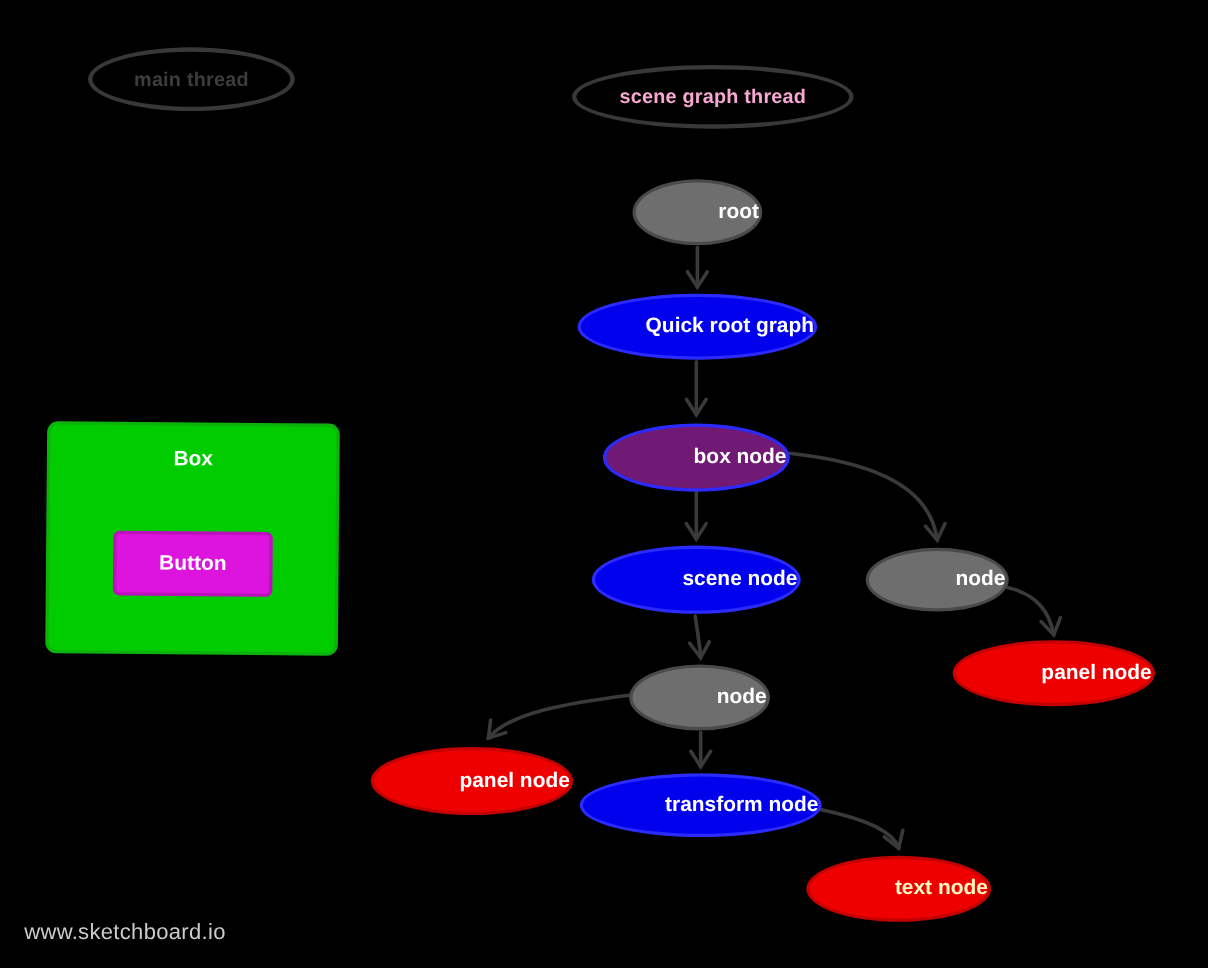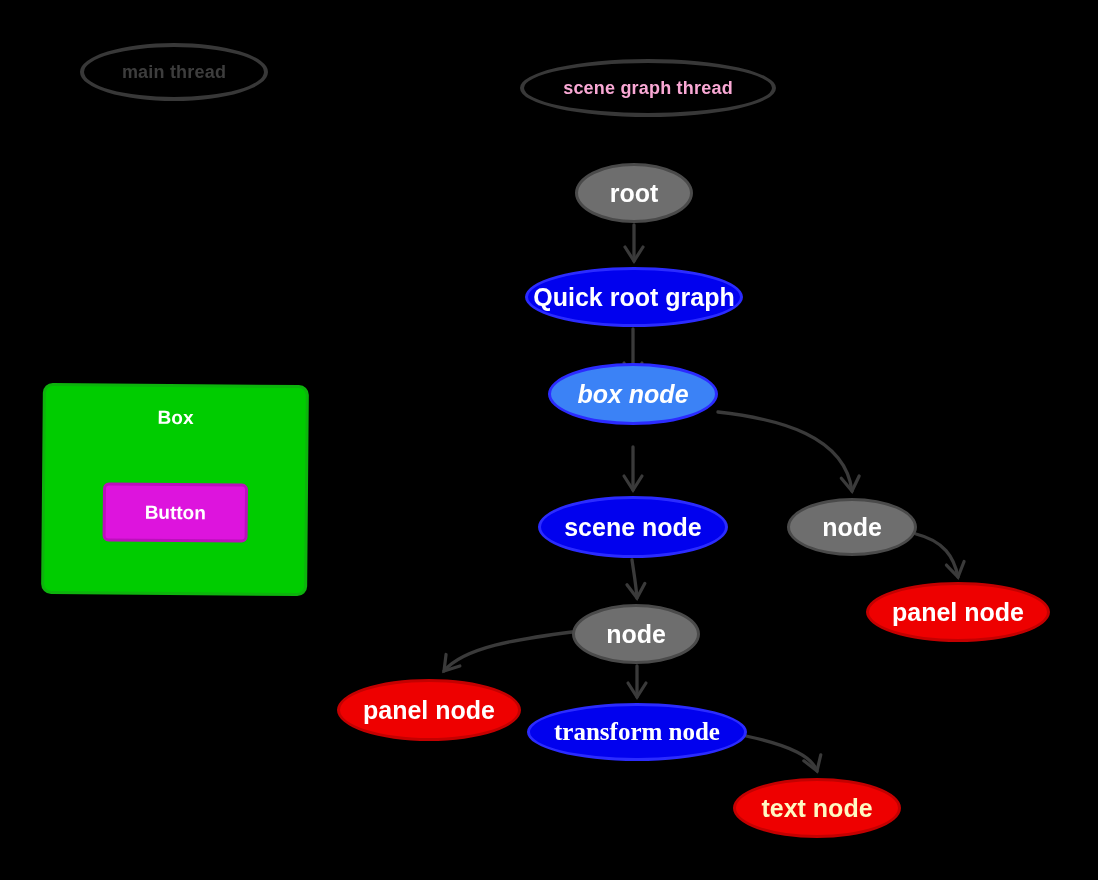--- a/index.html
+++ b/index.html
@@ -17,24 +17,24 @@
     border-radius:50%;
     display:flex;align-items:center;justify-content:center;
     box-sizing:border-box;
     color:#3d3d3d;
     font-size:18px;font-weight:bold;
     letter-spacing:.2px;
   }
   .node{
     position:absolute;
     border-radius:50%;
-    display:flex;align-items:center;justify-content:center;
+    display:flex;align-items:center;justify-content:flex-end;
     box-sizing:border-box;
     color:#ffffff;
-    font-size:25px;font-weight:bold;
+    font-size:19px;font-weight:bold;
     border:3px solid transparent;
     white-space:nowrap;
   }
   #ui-box{
     position:absolute;
     left:42px;top:384px;width:266px;height:211px;
     background:#00cc00;
     border:3px solid #0db30d;
     border-radius:10px;
     box-sizing:border-box;
@@ -92,46 +92,47 @@
         <span>scene graph thread</span>
       </div>
     </div>
   <div id="nodes-layer">
       <div class="node" style="left: 575px; top: 163px; width: 118px; height: 60px; background: rgb(110, 110, 110); border-color: rgb(74, 74, 74); color: rgb(255, 255, 255);">
         <span>root</span>
       </div>
       <div class="node" style="left: 525px; top: 267px; width: 218px; height: 60px; background: rgb(1, 1, 238); border-color: rgb(43, 43, 255); color: rgb(255, 255, 255);">
         <span>Quick root graph</span>
       </div>
-      <div class="node" style="left: 548px; top: 363px; width: 170px; height: 62px; background: #3b82f6; border-color: rgb(43, 43, 255); color: rgb(255, 255, 255); font-style: italic;">
+      <div class="node" style="left: 548px; top: 385px; width: 170px; height: 62px; background: #701a75; border-color: rgb(43, 43, 255); color: rgb(255, 255, 255);">
         <span>box node</span>
       </div>
       <div class="node" style="left: 538px; top: 496px; width: 190px; height: 62px; background: rgb(1, 1, 238); border-color: rgb(43, 43, 255); color: rgb(255, 255, 255);">
         <span>scene node</span>
       </div>
       <div class="node" style="left: 787px; top: 498px; width: 130px; height: 58px; background: rgb(110, 110, 110); border-color: rgb(74, 74, 74); color: rgb(255, 255, 255);">
         <span>node</span>
       </div>
       <div class="node" style="left: 866px; top: 582px; width: 184px; height: 60px; background: rgb(238, 0, 0); border-color: rgb(196, 0, 0); color: rgb(255, 255, 255);">
         <span>panel node</span>
       </div>
       <div class="node" style="left: 572px; top: 604px; width: 128px; height: 60px; background: rgb(110, 110, 110); border-color: rgb(74, 74, 74); color: rgb(255, 255, 255);">
         <span>node</span>
       </div>
       <div class="node" style="left: 337px; top: 679px; width: 184px; height: 62px; background: rgb(238, 0, 0); border-color: rgb(196, 0, 0); color: rgb(255, 255, 255);">
         <span>panel node</span>
       </div>
-      <div class="node" style="left: 527px; top: 703px; width: 220px; height: 58px; background: rgb(1, 1, 238); border-color: rgb(43, 43, 255); color: rgb(255, 255, 255); font-family: Liberation Serif, serif;">
+      <div class="node" style="left: 527px; top: 703px; width: 220px; height: 58px; background: rgb(1, 1, 238); border-color: rgb(43, 43, 255); color: rgb(255, 255, 255);">
         <span>transform node</span>
       </div>
       <div class="node" style="left: 733px; top: 778px; width: 168px; height: 60px; background: rgb(238, 0, 0); border-color: rgb(196, 0, 0); color: #fef9c3;">
         <span>text node</span>
       </div>
     </div>
 
   <div id="ui-box">
     <div class="box-label">Box</div>
     <div id="ui-button">
       <span>Button</span>
     </div>
   </div>
 
+  <div id="watermark">www.sketchboard.io</div>
 </div>
 
 </body></html>

